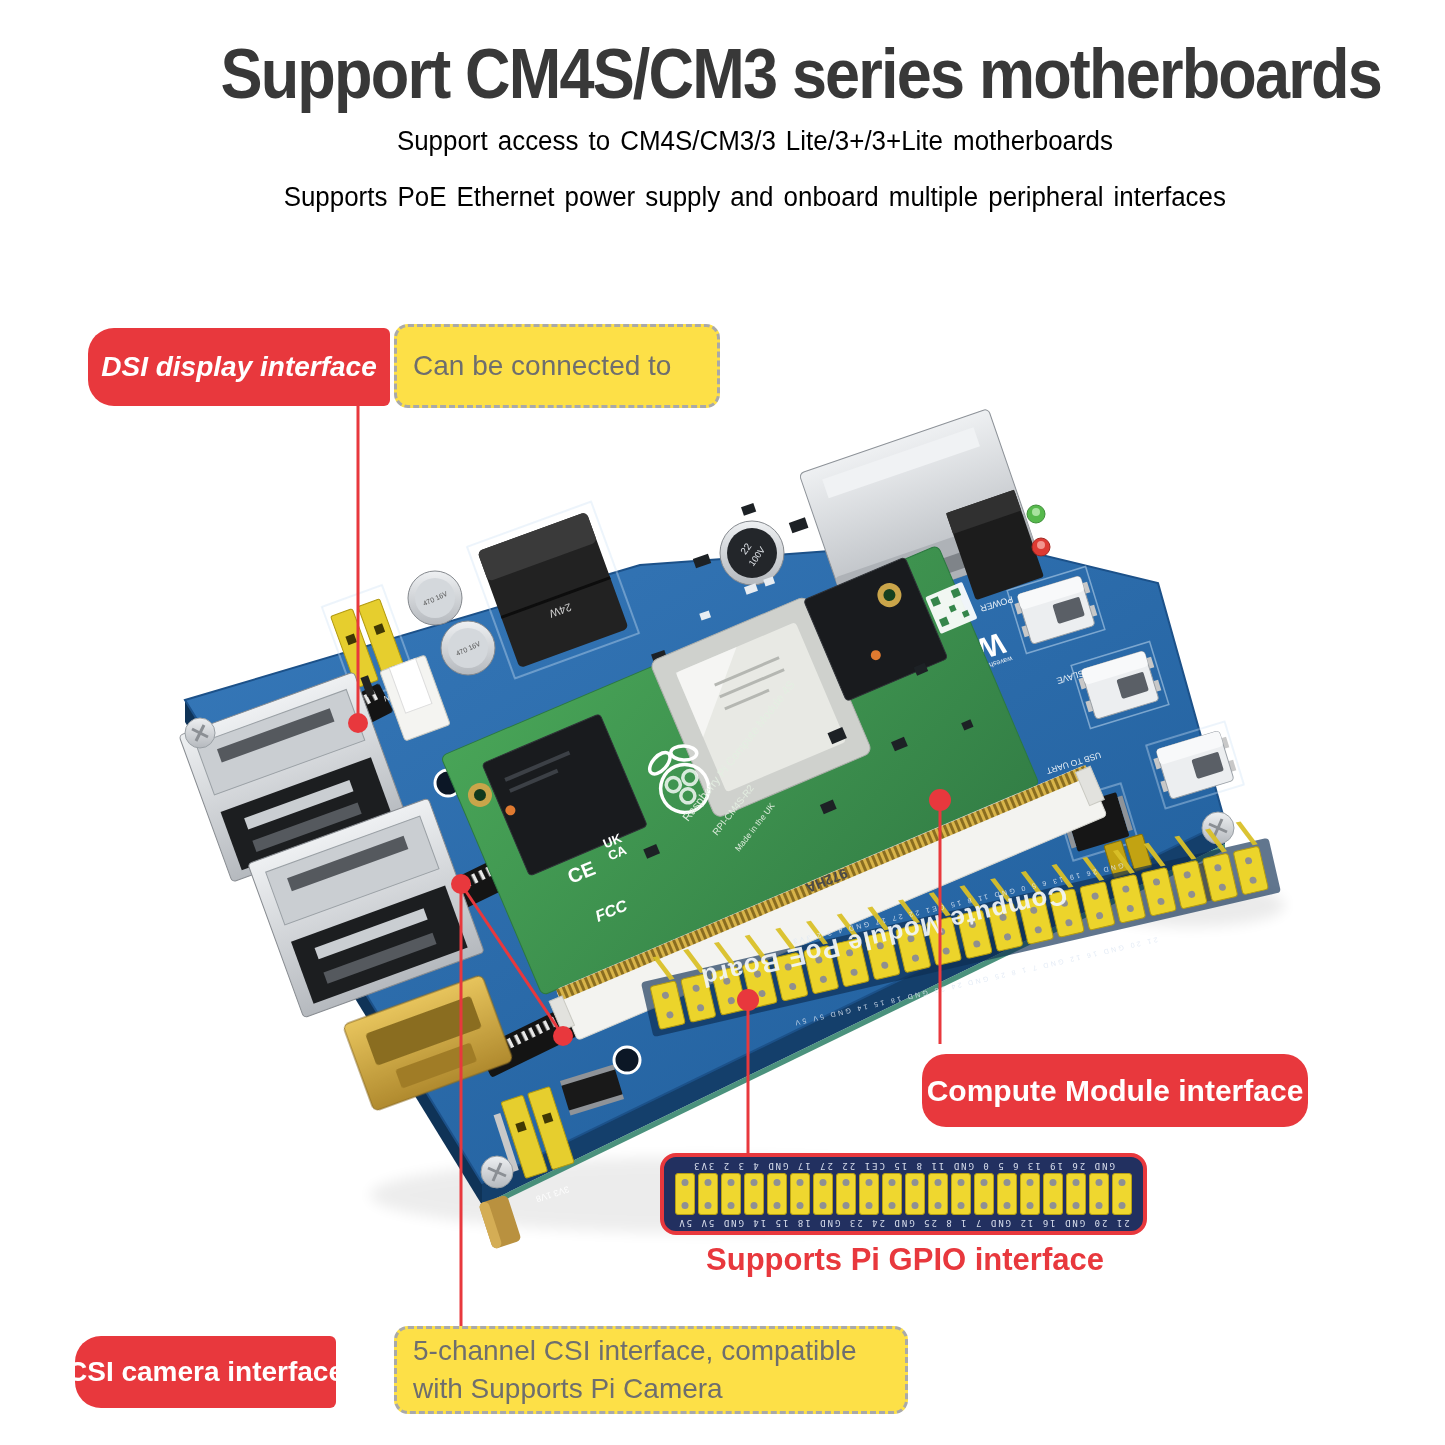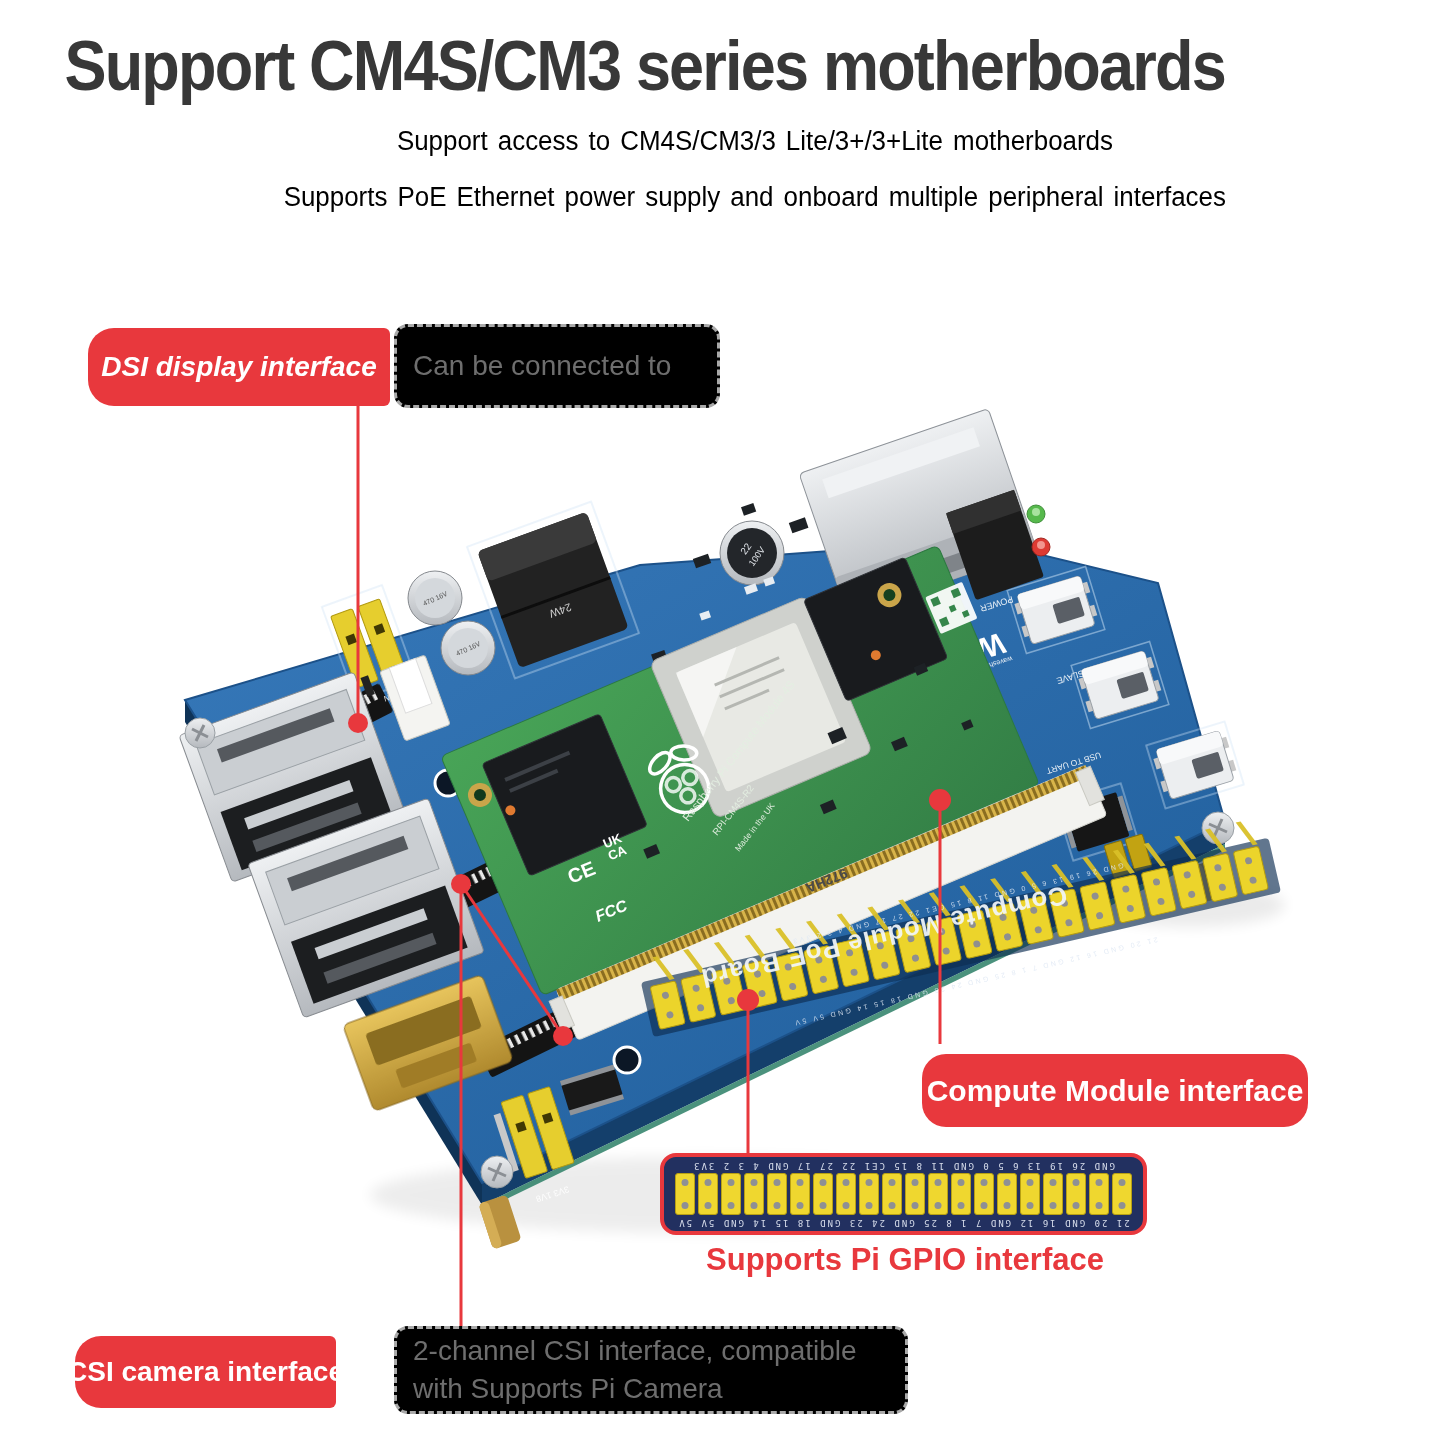--- a/index.html
+++ b/index.html
@@ -1,35 +1,35 @@
 <!DOCTYPE html>
 <html><head>
 <meta charset="utf-8">
 <style>
   html,body{margin:0;padding:0;background:#fff;}
   body{width:1445px;height:1445px;position:relative;overflow:hidden;
        font-family:"Liberation Sans",sans-serif;}
   .abs{position:absolute;}
   
-  .title{top:26px;left:0;width:1445px;text-align:left;color:#383838;
+  .title{top:34px;left:0;width:1445px;text-align:right;color:#383838;
          font-size:70px;font-weight:bold;letter-spacing:-2px;white-space:nowrap;}
   .title>span{display:inline-block;transform:scaleX(.90);transform-origin:center;}
   .sub{left:0;width:1445px;text-align:center;color:#000000;font-size:27px;
        word-spacing:3px;white-space:nowrap;margin-left:32px;}
   .sub>span{display:inline-block;transform:scaleX(.96);transform-origin:center;}
   .sub1{top:126px;} .sub2{top:182px;}
   
   .red-lbl{background:var(--red);color:#fff;font-weight:bold;font-size:28px;
            display:flex;align-items:center;justify-content:center;
            border-radius:24px;z-index:6;white-space:nowrap;}
   .lbl-dsi{left:88px;top:328px;width:302px;height:78px;border-radius:26px 6px 6px 26px;font-style:italic;}
   .lbl-csi{left:75px;top:1336px;width:261px;height:72px;border-radius:26px 6px 6px 26px;}
   .lbl-cm {left:922px;top:1042px;width:386px;height:73px;font-size:30px;margin-top:12px;}
   
-  .note{background:#000000;border:3px dashed #a9a9a9;border-radius:14px;
+  .note{background:#fde047;border:3px dashed #a9a9a9;border-radius:14px;
         color:#6e6e6e;font-size:28px;display:flex;flex-direction:column;
         justify-content:center;padding-left:16px;line-height:38px;z-index:5;
         box-sizing:border-box;white-space:nowrap;}
   .note-dsi{left:394px;top:324px;width:326px;height:84px;}
   .note-csi{left:394px;top:1326px;width:514px;height:88px;}
   
   .inset{left:660px;top:1153px;width:487px;height:82px;background:#223060;
          border:4px solid var(--red);border-radius:16px;z-index:6;
          box-sizing:border-box;display:flex;flex-direction:column;padding:2px 7px;}
   .inset-row{height:13px;line-height:13px;font-size:9px;letter-spacing:2px;
@@ -474,21 +474,21 @@
 </div>
 
 <div class="abs red-lbl lbl-cm">
   <span>Compute Module interface</span>
 </div>
 
 <div class="abs red-lbl lbl-csi">
   <span>CSI camera interface</span>
 </div>
 <div class="abs note note-csi">
-  <div>2-channel CSI interface, compatible</div>
+  <div>5-channel CSI interface, compatible</div>
   <div>with Supports Pi Camera</div>
 </div>
 
 <div class="abs inset">
   <div class="inset-row">GND 26 19 13 6 5 0 GND 11 8 15 CE1 22 27 17 GND 4 3 2 3V3</div>
   <div class="pins-grid">
       <div class="pin-col"></div>
       <div class="pin-col"></div>
       <div class="pin-col"></div>
       <div class="pin-col"></div>

